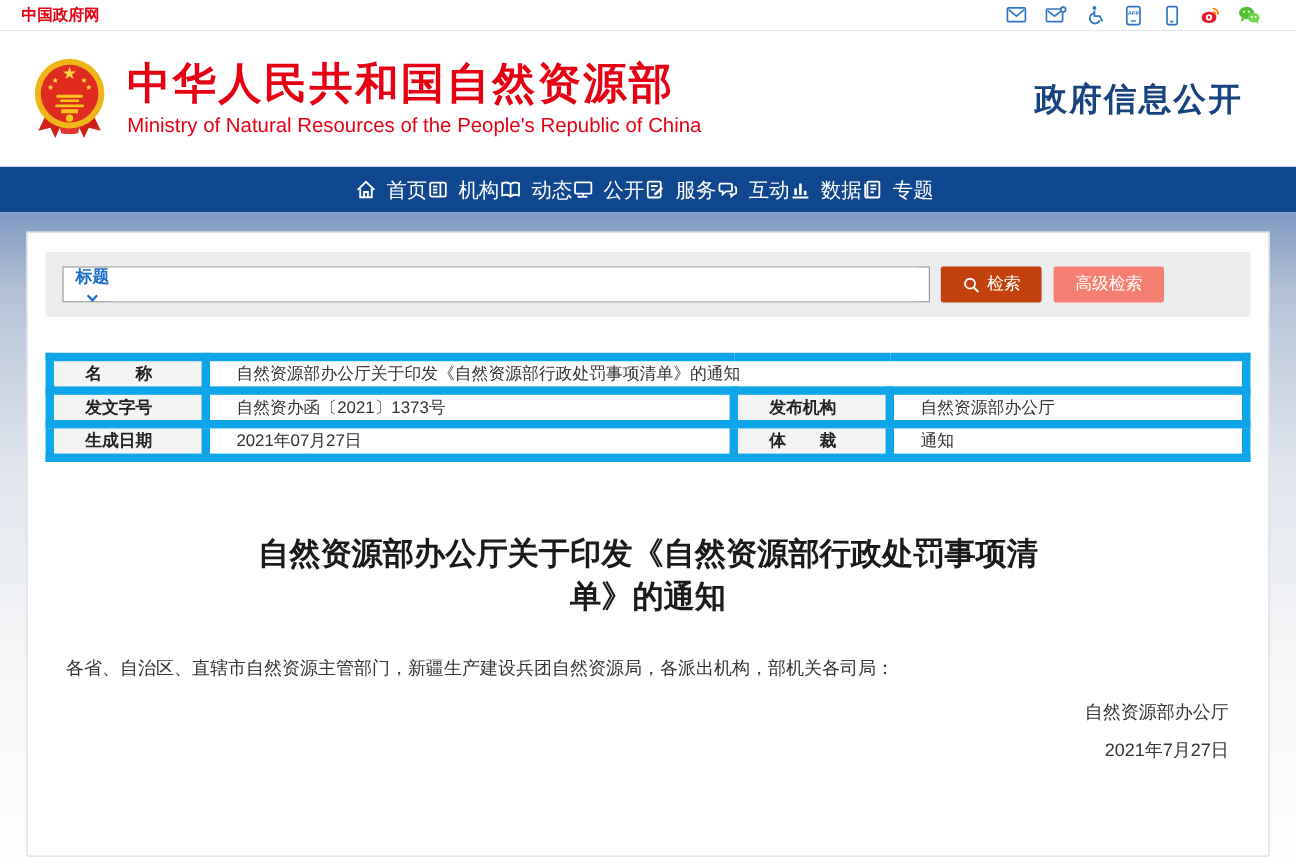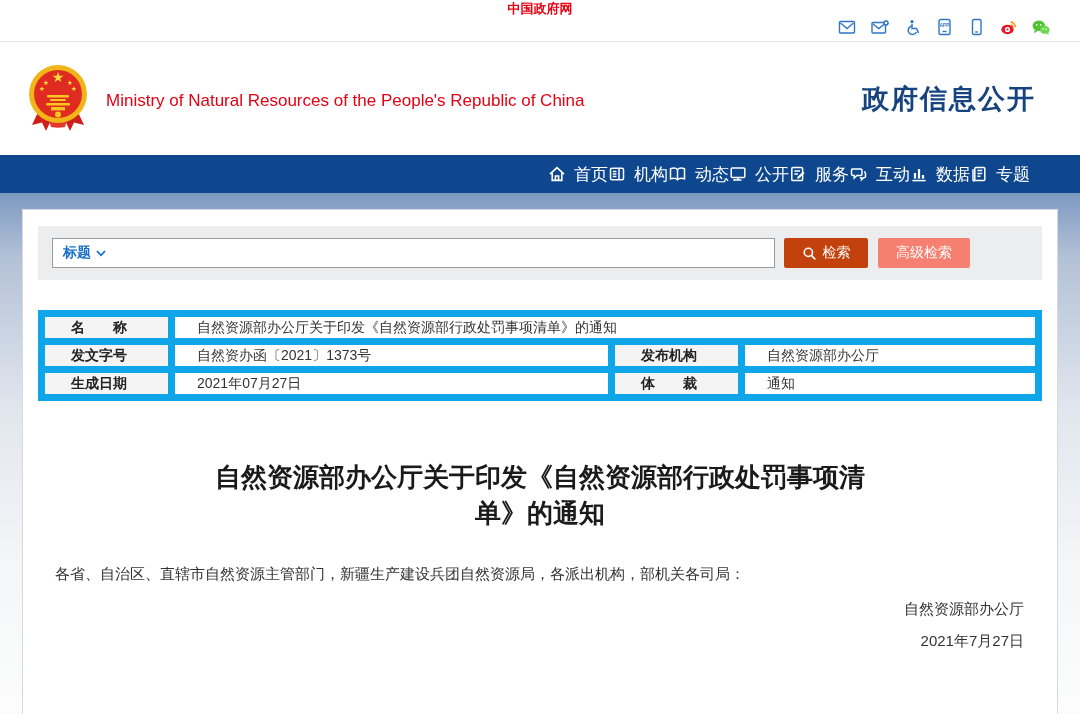--- a/index.html
+++ b/index.html
@@ -1,52 +1,52 @@
 <!DOCTYPE html>
 <html><head>
 <meta charset="utf-8">
 <style>
   * { margin:0; padding:0; box-sizing:border-box; }
   html,body { width:1080px; height:714px; overflow:hidden; background:#fff;
     font-family:"Liberation Sans","DejaVu Sans",sans-serif; }
   a { text-decoration:none; }
 
   
-  .topbar { height:42px; display:flex; align-items:center; padding:0 18px;
-    border-bottom:1px solid #e7e7e7; background:#fff;flex-direction:column; }
+  .topbar { height:26px; display:flex; align-items:center; padding:0 18px;
+    border-bottom:1px solid #e7e7e7; background:#fff; }
   .topbar-link { color:#e60012; font-weight:bold; font-size:13px; cursor:pointer; }
   .topbar-icons { margin-left:auto; display:flex; gap:15px; align-items:center; padding-right:12px; }
   .topbar-icons a { display:flex; align-items:center; cursor:pointer; }
 
   
   .header { height:113px; display:flex; align-items:center; padding:0 18px 0 26px; background:#fff; }
   .emblem { width:64px; height:70px; flex:0 0 auto; }
   .header-titles { margin-left:16px; }
   .title-cn { color:#e60012; font-size:36px; font-weight:bold; letter-spacing:2px; line-height:1.12; }
   .title-en { color:#e60012; font-size:17px; margin-top:5px; }
   .header-right { margin-left:auto; color:#17437f; font-size:27px; font-weight:bold;
     padding-right:26px; letter-spacing:2px; cursor:pointer; }
 
   
   .nav { height:38px; background:#0f478f; display:flex; align-items:center;
-    justify-content:flex-end; padding:0 50px 0 44px; }
+    justify-content:center; padding:0 50px 0 44px; }
   .nav-item { display:flex; align-items:center; gap:8px; color:#fff; font-size:17px; cursor:pointer; }
   .nav-item svg { display:block; }
 
   
   .wrapper { height:537px;
     background:linear-gradient(180deg,#7e99c2 0%,#b3c1d6 12%,#e1e6ee 40%,#f5f6f7 70%,#fdfdfd 100%);
     padding:16px 22px 0; }
   .panel { background:#fff; border:1px solid #d5dade; height:521px; padding:16px 15px; overflow:hidden; }
 
   .search-box { background:#ebedee; padding:12px 72px 12px 14px; display:flex; align-items:center; }
   .search-input-wrap { flex:1; height:30px; background:#fff; border:1px solid #9b9b9b;
     display:flex; align-items:center; padding:0 10px; }
   .selector { color:#1a6fc9; font-weight:bold; font-size:14px; display:flex;
-    align-items:center; gap:5px; cursor:pointer; white-space:nowrap; }
+    align-items:center; gap:5px; cursor:pointer; white-space:nowrap;flex-direction:column; }
   .search-input { flex:1; border:none; outline:none; height:100%; font-size:14px; }
   .btn-search { width:84px; height:30px; margin-left:9px; background:#c2410c; color:#fff;
     border:none; font-size:14px; display:flex; align-items:center; justify-content:center;
     gap:6px; cursor:pointer; border-radius:2px; }
   .btn-advanced { width:92px; height:30px; margin-left:10px; background:#f57f70; color:#fff;
     border:none; font-size:14px; cursor:pointer; border-radius:2px; }
 
   .doc-table { width:100%; border-collapse:collapse; margin-top:30px; font-size:14px; color:#333; }
   .doc-table td { border:7px solid #0ea5e9; height:28px; }
   .cell-label { background:#f4f4f4; font-weight:bold; padding-left:26px; width:130px; color:#222; }
@@ -136,20 +136,21 @@
     <text x="44" y="21" font-size="6.5" text-anchor="middle" fill="#ffd83d">★</text>
     <text x="16" y="27" font-size="6.5" text-anchor="middle" fill="#ffd83d">★</text>
     <text x="48" y="27" font-size="6.5" text-anchor="middle" fill="#ffd83d">★</text>
     <rect x="21" y="31" width="22" height="2.4" rx="1" fill="#f7c71e"></rect>
     <rect x="24" y="35" width="16" height="2" rx="1" fill="#f7c71e"></rect>
     <rect x="20" y="39" width="24" height="2.4" rx="1" fill="#f7c71e"></rect>
     <rect x="25" y="43" width="14" height="3.4" fill="#f7c71e"></rect>
     <circle cx="32" cy="50.5" r="3" fill="#f7c71e"></circle>
   </svg>
   <div class="header-titles">
+    <div class="title-cn">中华人民共和国自然资源部</div>
     <div class="title-en">Ministry of Natural Resources of the People's Republic of China</div>
   </div>
   <a class="header-right">政府信息公开</a>
 </div>
 
 <div class="nav">
   <a class="nav-item">
     <svg width="18" height="18" viewBox="0 0 18 18" fill="none" stroke="#fff" stroke-width="1.6">
       <path d="M2 9.2 L9 2.6 L16 9.2"></path>
         <path d="M4.2 8 V15.4 H13.8 V8"></path>

